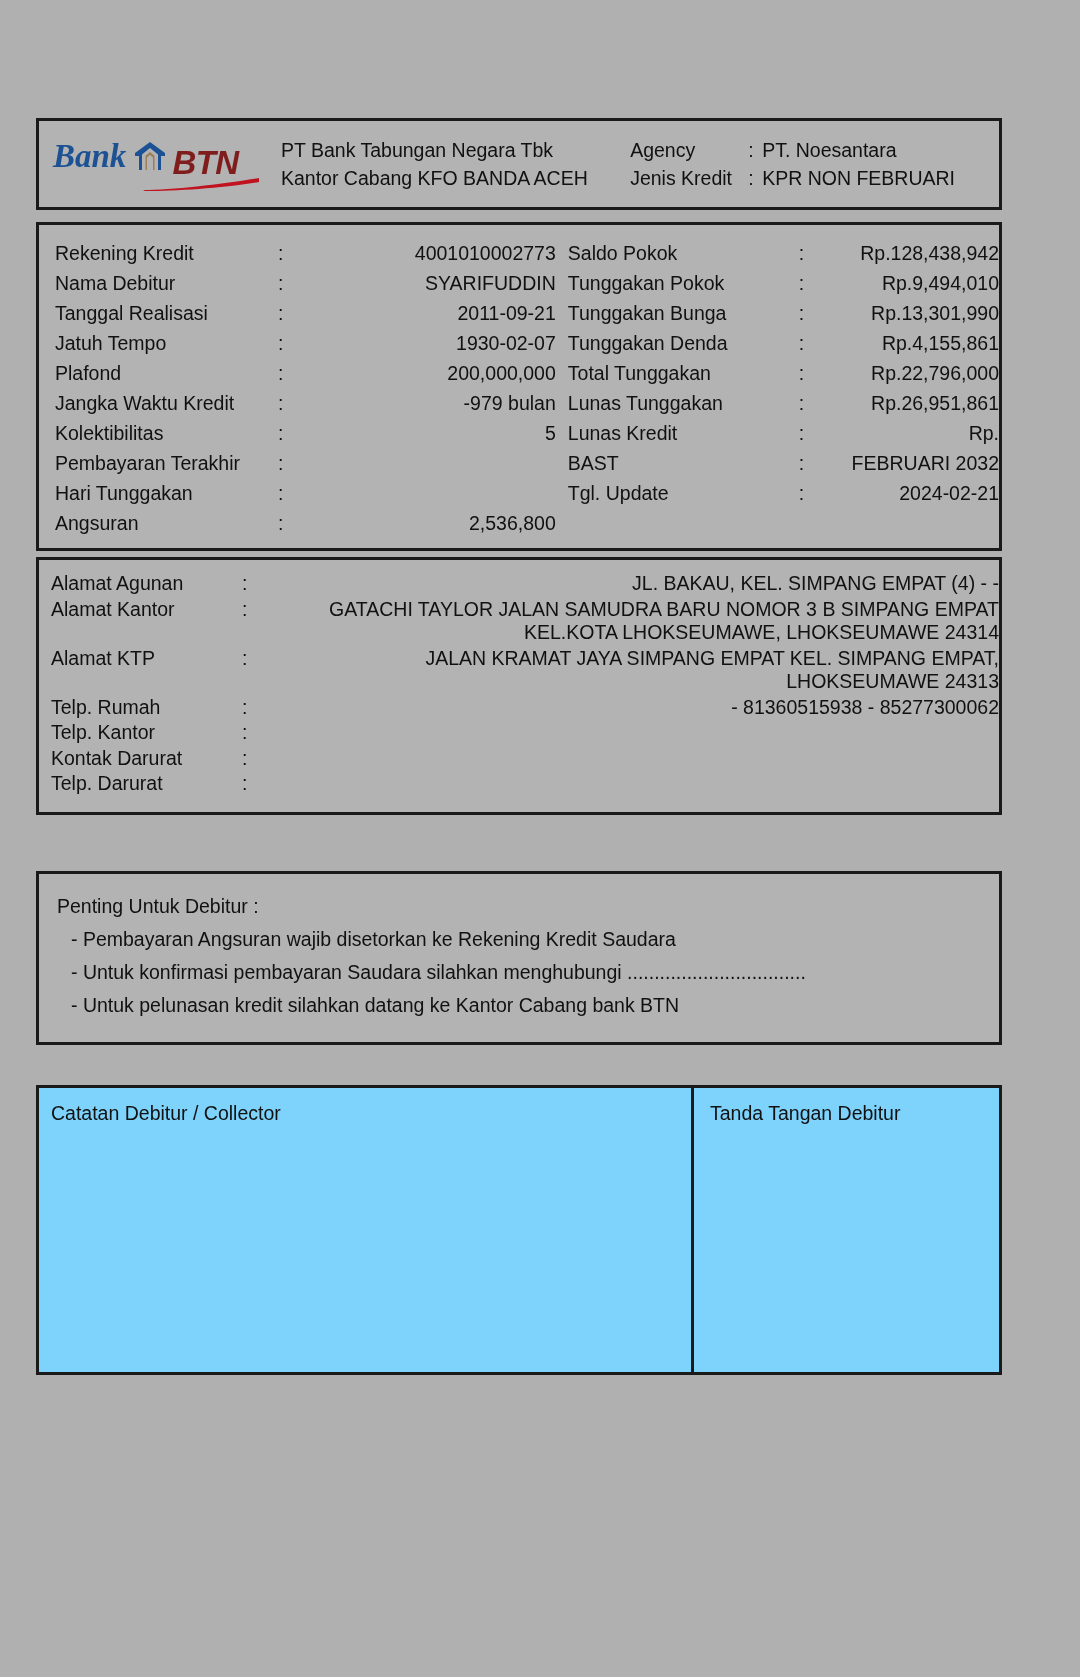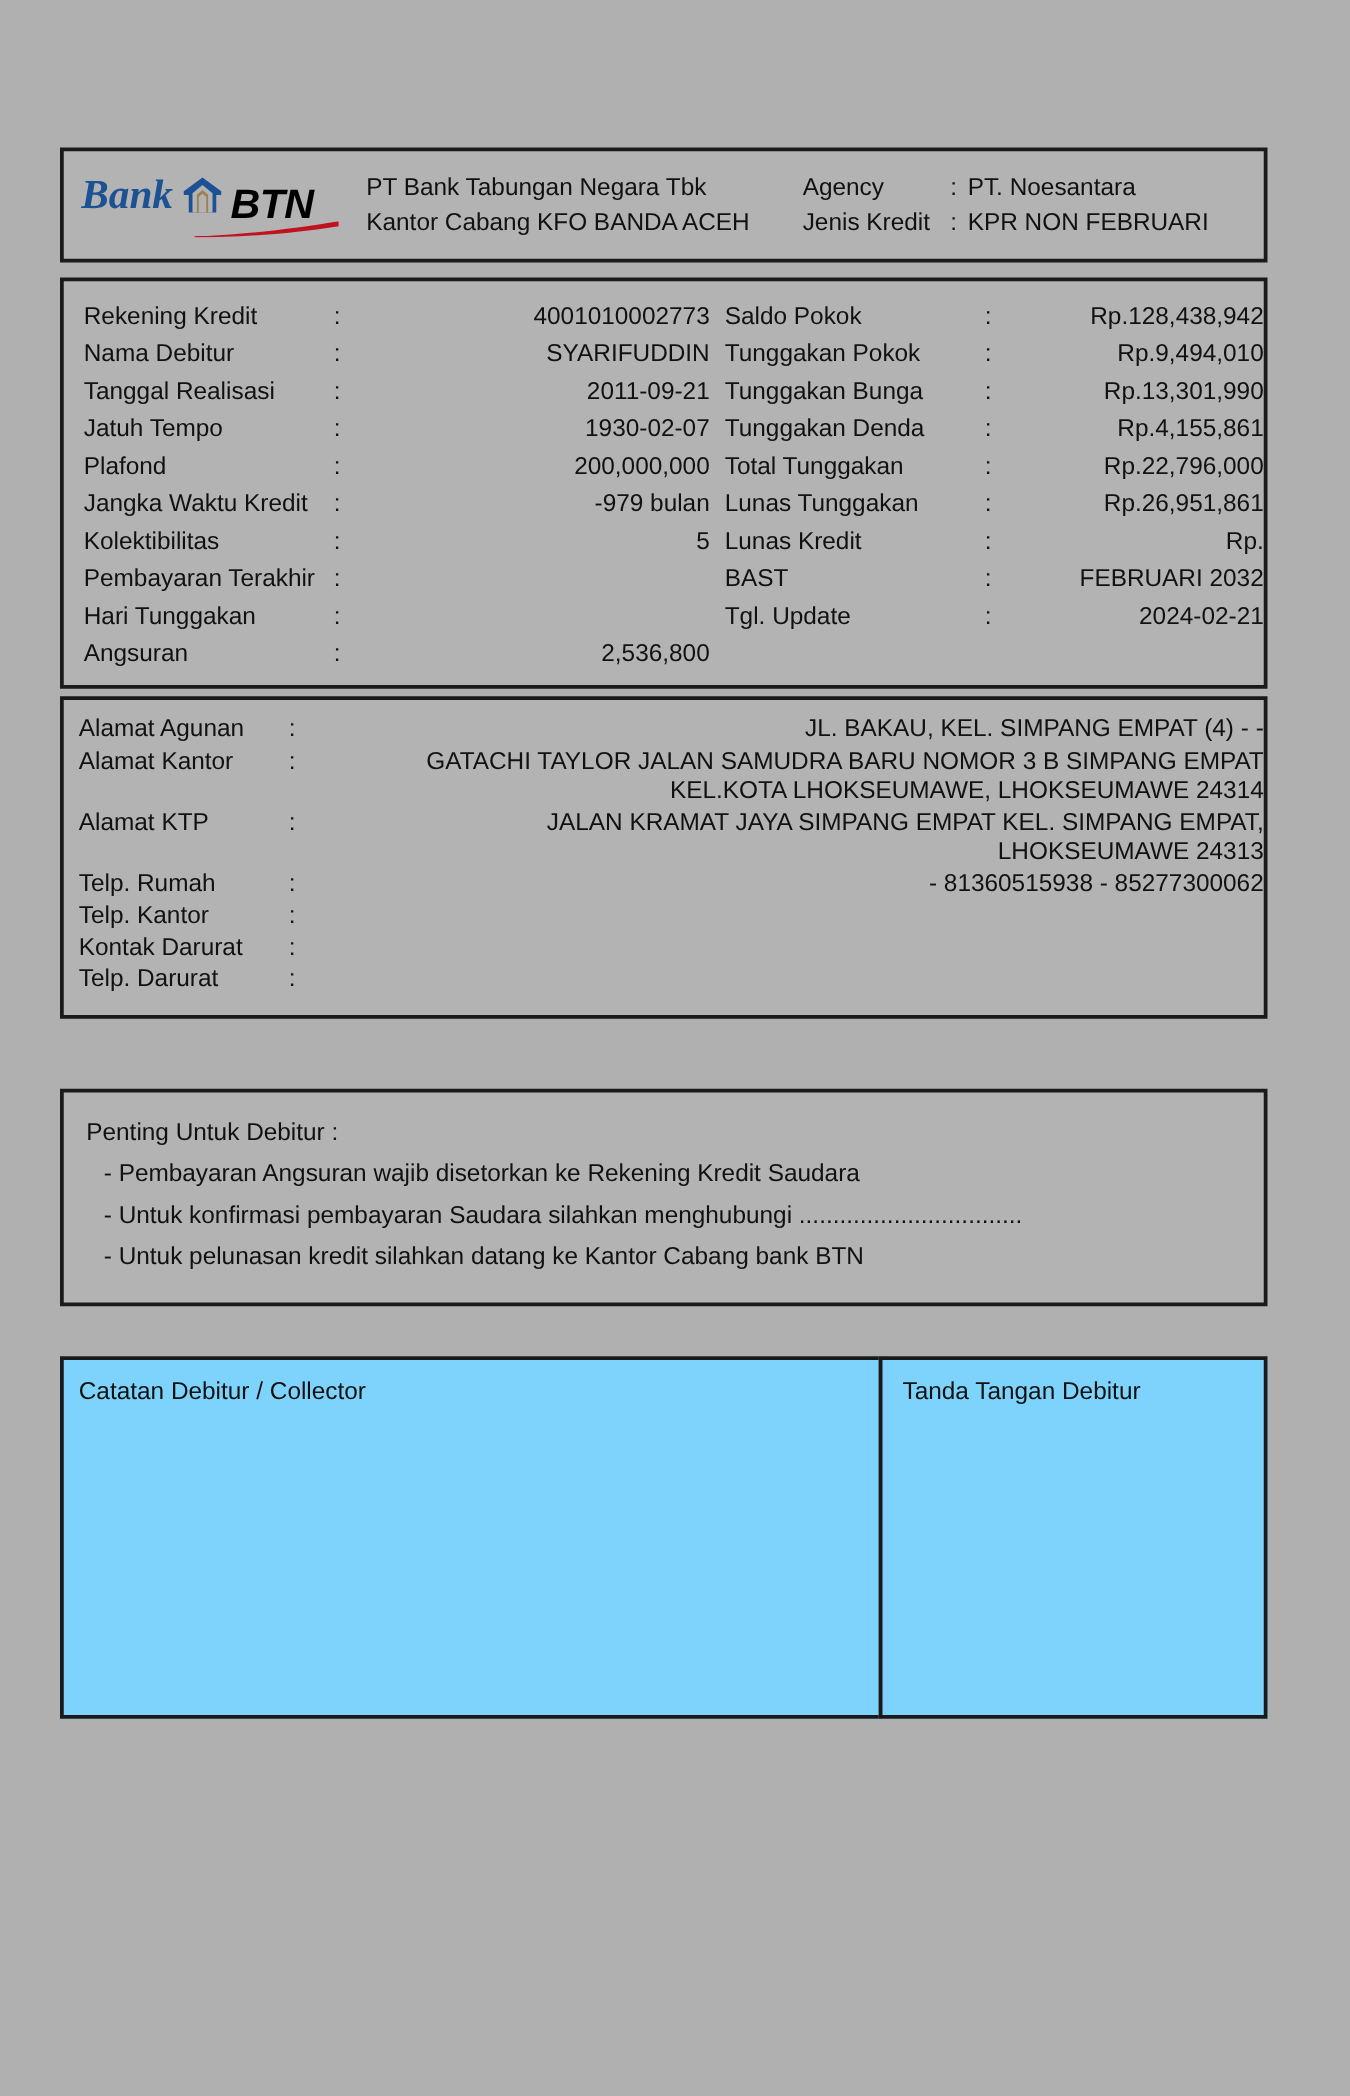--- a/index.html
+++ b/index.html
@@ -14,21 +14,21 @@
     color: #111111;
     -webkit-font-smoothing: antialiased;
   }
   .page {
     position: relative;
     width: 1080px;
     height: 1677px;
   }
   .sheet {
     position: absolute;
-    left: 48px;
+    left: 36px;
     top: 118px;
     width: 966px;
   }
 
   
   .box {
     border: 3px solid #1a1a1a;
     background: #b3b3b3;
     box-sizing: border-box;
   }
@@ -64,21 +64,21 @@
     width: 34px;
     height: 34px;
     margin: 0 5px 0 7px;
     position: relative;
   }
   .logo-btn {
     font-family: "Liberation Sans", sans-serif;
     font-style: italic;
     font-weight: bold;
     font-size: 33px;
-    color: #000000;
+    color: #7f1d1d;
     letter-spacing: -0.5px;
     line-height: 1;
     margin-top: 12px;
   }
   .logo-swoosh {
     position: absolute;
     left: 90px;
     top: 44px;
     width: 116px;
     height: 13px;
@@ -115,20 +115,21 @@
     box-sizing: border-box;
   }
   .col-left { width: 520px; padding-left: 16px; }
   .col-right { width: 446px; padding-left: 12px; }
 
   .r {
     display: flex;
     font-size: 19.5px;
     line-height: 30px;
     white-space: nowrap;
+    gap: 23px;
   }
   .r .k { flex: 0 0 auto; }
   .r .c { flex: 0 0 auto; }
   .r .v { flex: 1 1 auto; text-align: right; }
 
   .col-left .k { width: 200px; }
   .col-left .c { width: 12px; }
   .col-right .k { width: 208px; }
   .col-right .c { width: 12px; }
 

